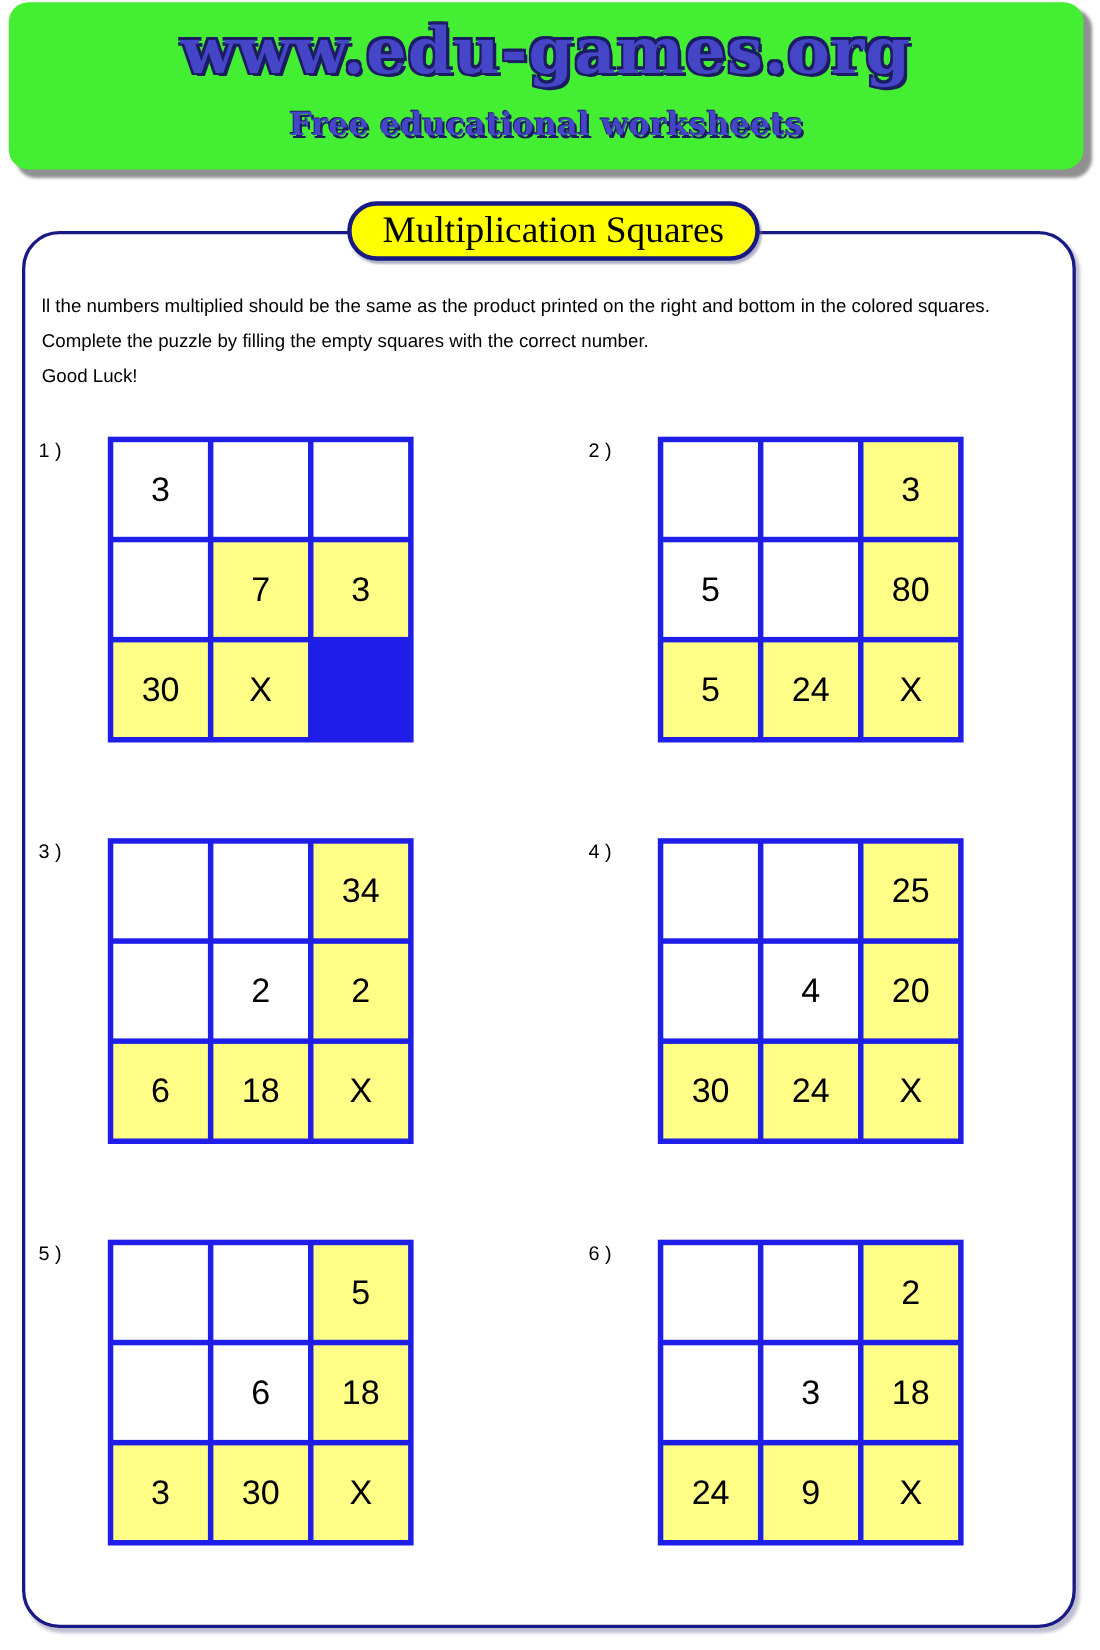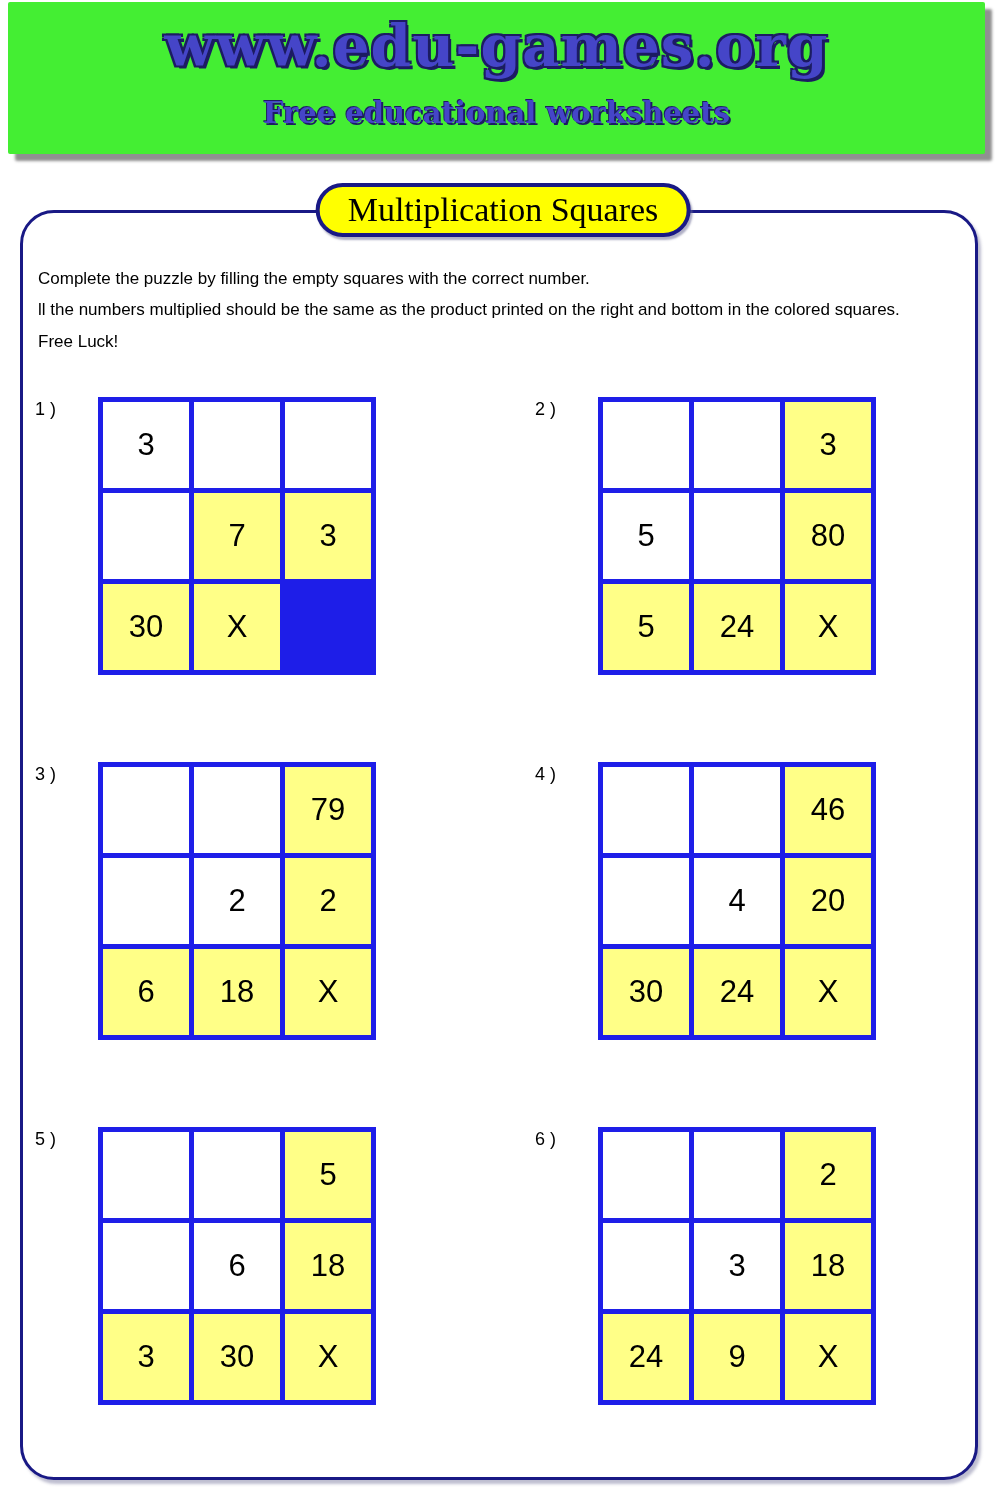--- a/index.html
+++ b/index.html
@@ -6,21 +6,21 @@
   html,body { background:#ffffff; }
   .page {
     position:relative; width:1000px; height:1500px;
     background:#ffffff; overflow:hidden;
     font-family:"Liberation Sans", sans-serif;
   }
 
   
   .banner {
     position:absolute; left:8px; top:2px; width:977px; height:152px;
-    background:#44ee33; border-radius:2px;
+    background:#44ee33; border-radius:18px;
     box-shadow:7px 7px 3px #909090;
     text-align:center;
   }
   .site-title {
     margin-top:10px;
     font-family:"DejaVu Serif", serif; font-weight:bold;
     font-size:58px; letter-spacing:1px; color:#4545c8;
     text-shadow:-2px -2px 0 #1c1c62, 2px -2px 0 #1c1c62, -2px 2px 0 #1c1c62, 3px 3px 0 #1c1c62;
   }
   .site-subtitle {
@@ -89,23 +89,23 @@
     <div class="site-subtitle">Free educational worksheets</div>
   </div>
 
   <div class="worksheet-box"></div>
 
   <div class="title-bubble">
     <span>Multiplication Squares</span>
   </div>
 
   <div class="instructions">
+    <p>ll the numbers multiplied should be the same as the product printed on the right and bottom in the colored squares.</p>
     <p>Complete the puzzle by filling the empty squares with the correct number.</p>
-    <p>ll the numbers multiplied should be the same as the product printed on the right and bottom in the colored squares.</p>
-    <p>Free Luck!</p>
+    <p>Good Luck!</p>
   </div>
 
   <div>
   <div class="puzzle" style="left: 35px; top: 397px;">
     <div class="puzzle-label">1 )</div>
     <div class="grid">
           <div class="cell">3</div>
           <div class="cell"></div>
           <div class="cell"></div>
           <div class="cell"></div>
@@ -129,36 +129,36 @@
           <div class="cell product">24</div>
           <div class="cell product">X</div>
         </div>
   </div>
 
   <div class="puzzle" style="left: 35px; top: 762px;">
     <div class="puzzle-label">3 )</div>
     <div class="grid">
           <div class="cell"></div>
           <div class="cell"></div>
-          <div class="cell product">79</div>
+          <div class="cell product">34</div>
           <div class="cell"></div>
           <div class="cell">2</div>
           <div class="cell product">2</div>
           <div class="cell product">6</div>
           <div class="cell product">18</div>
           <div class="cell product">X</div>
         </div>
   </div>
 
   <div class="puzzle" style="left: 535px; top: 762px;">
     <div class="puzzle-label">4 )</div>
     <div class="grid">
           <div class="cell"></div>
           <div class="cell"></div>
-          <div class="cell product">46</div>
+          <div class="cell product">25</div>
           <div class="cell"></div>
           <div class="cell">4</div>
           <div class="cell product">20</div>
           <div class="cell product">30</div>
           <div class="cell product">24</div>
           <div class="cell product">X</div>
         </div>
   </div>
 
   <div class="puzzle" style="left: 35px; top: 1127px;">

